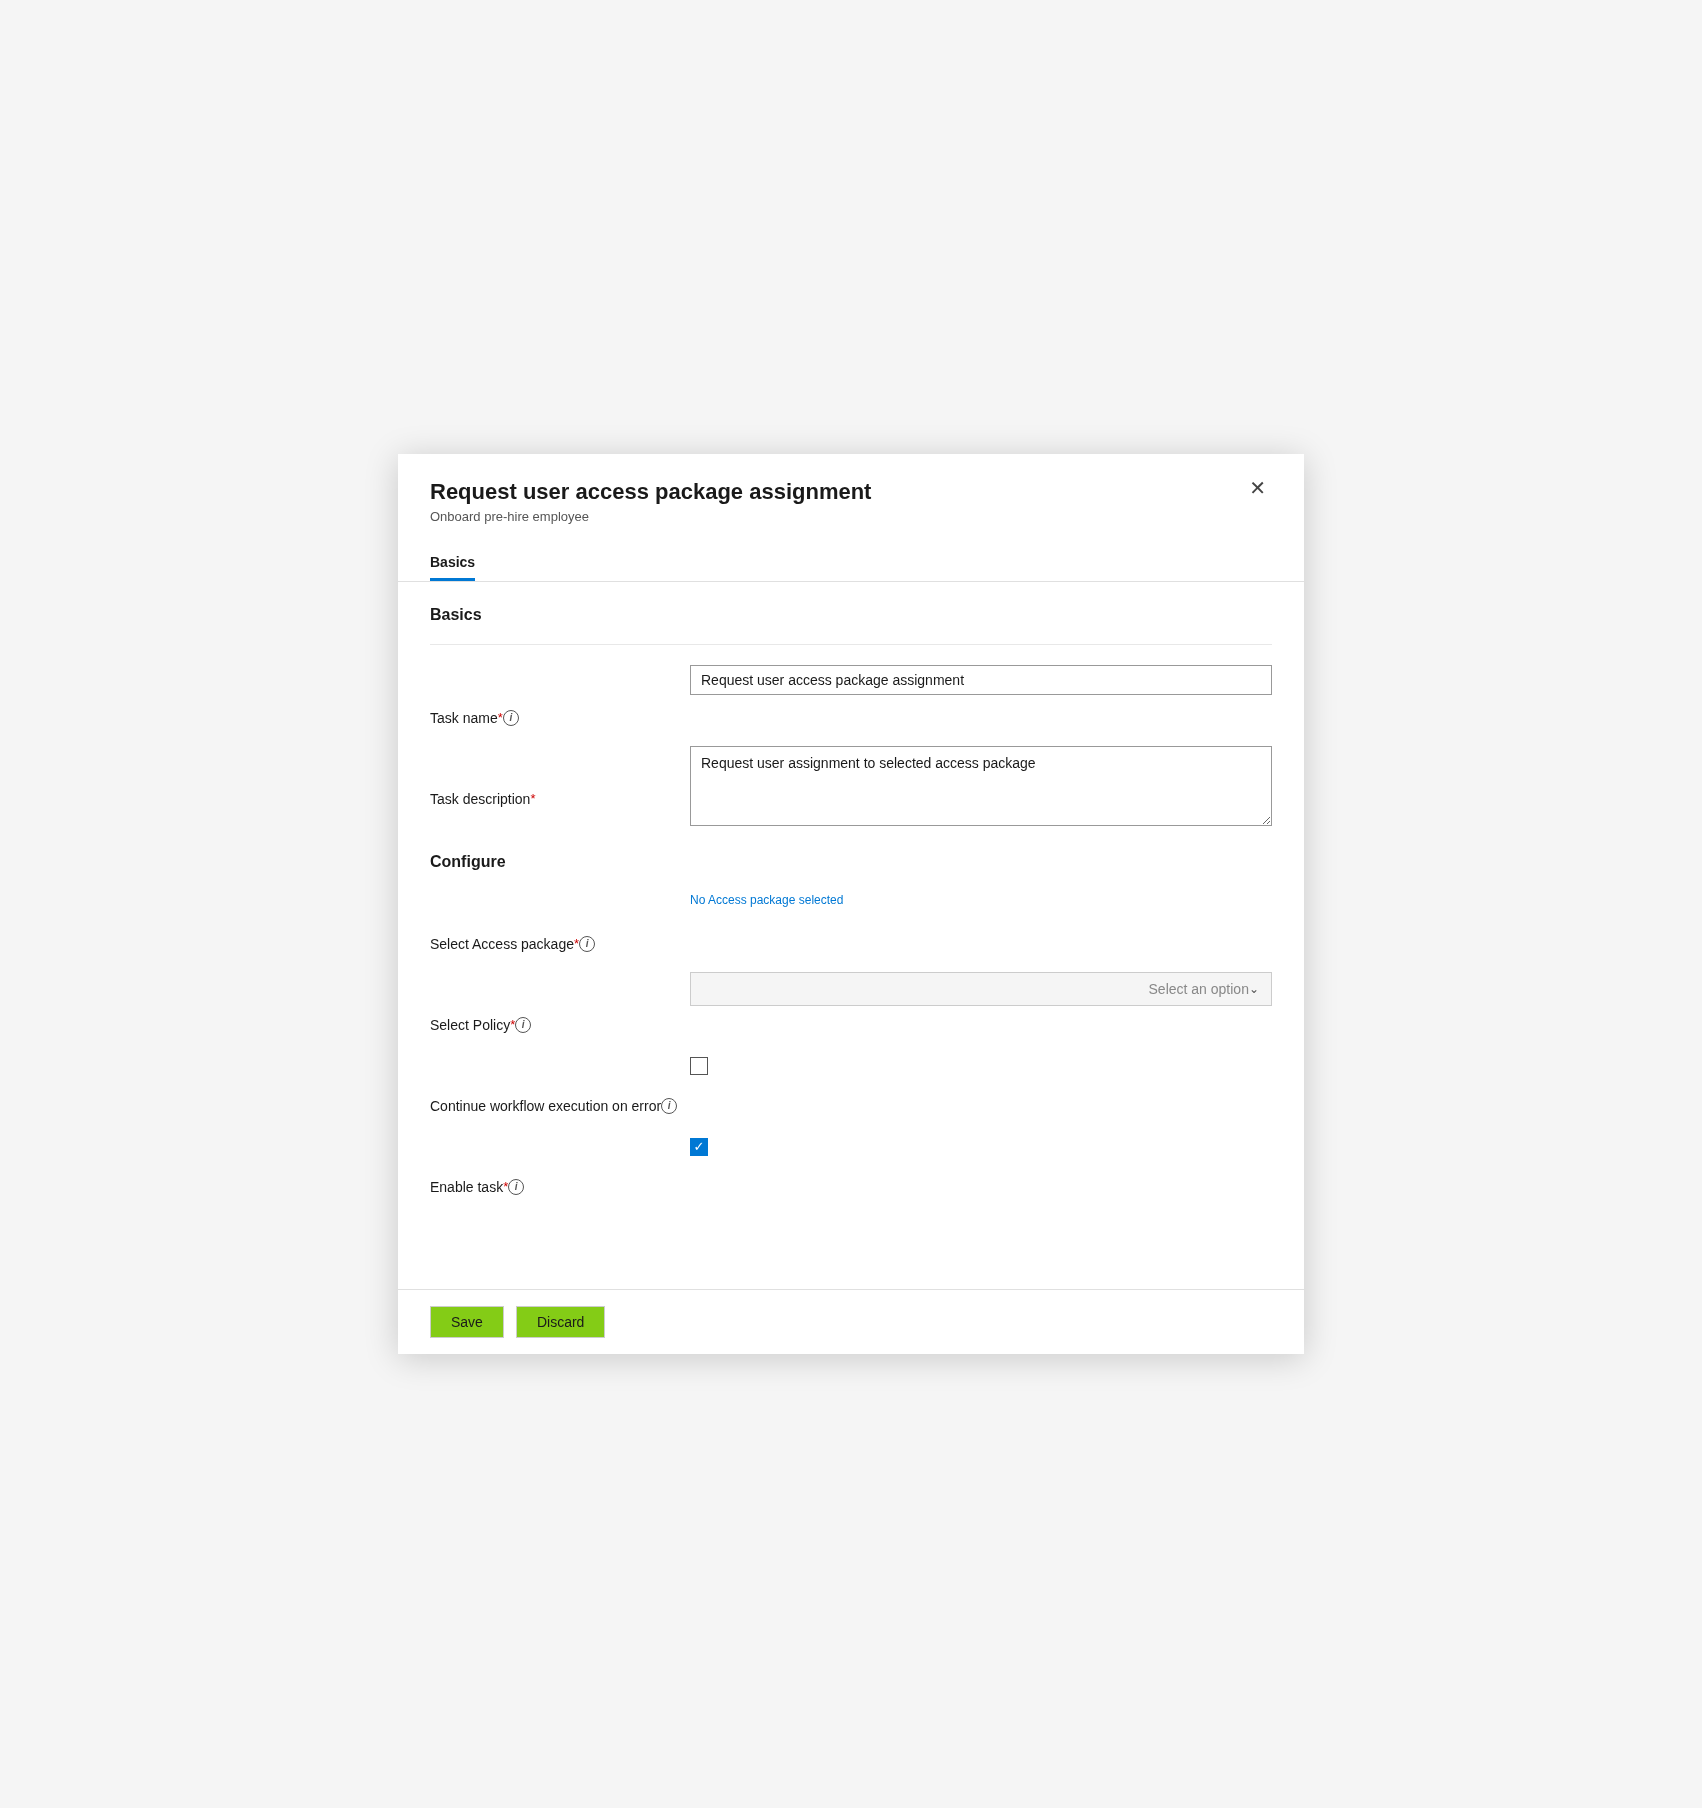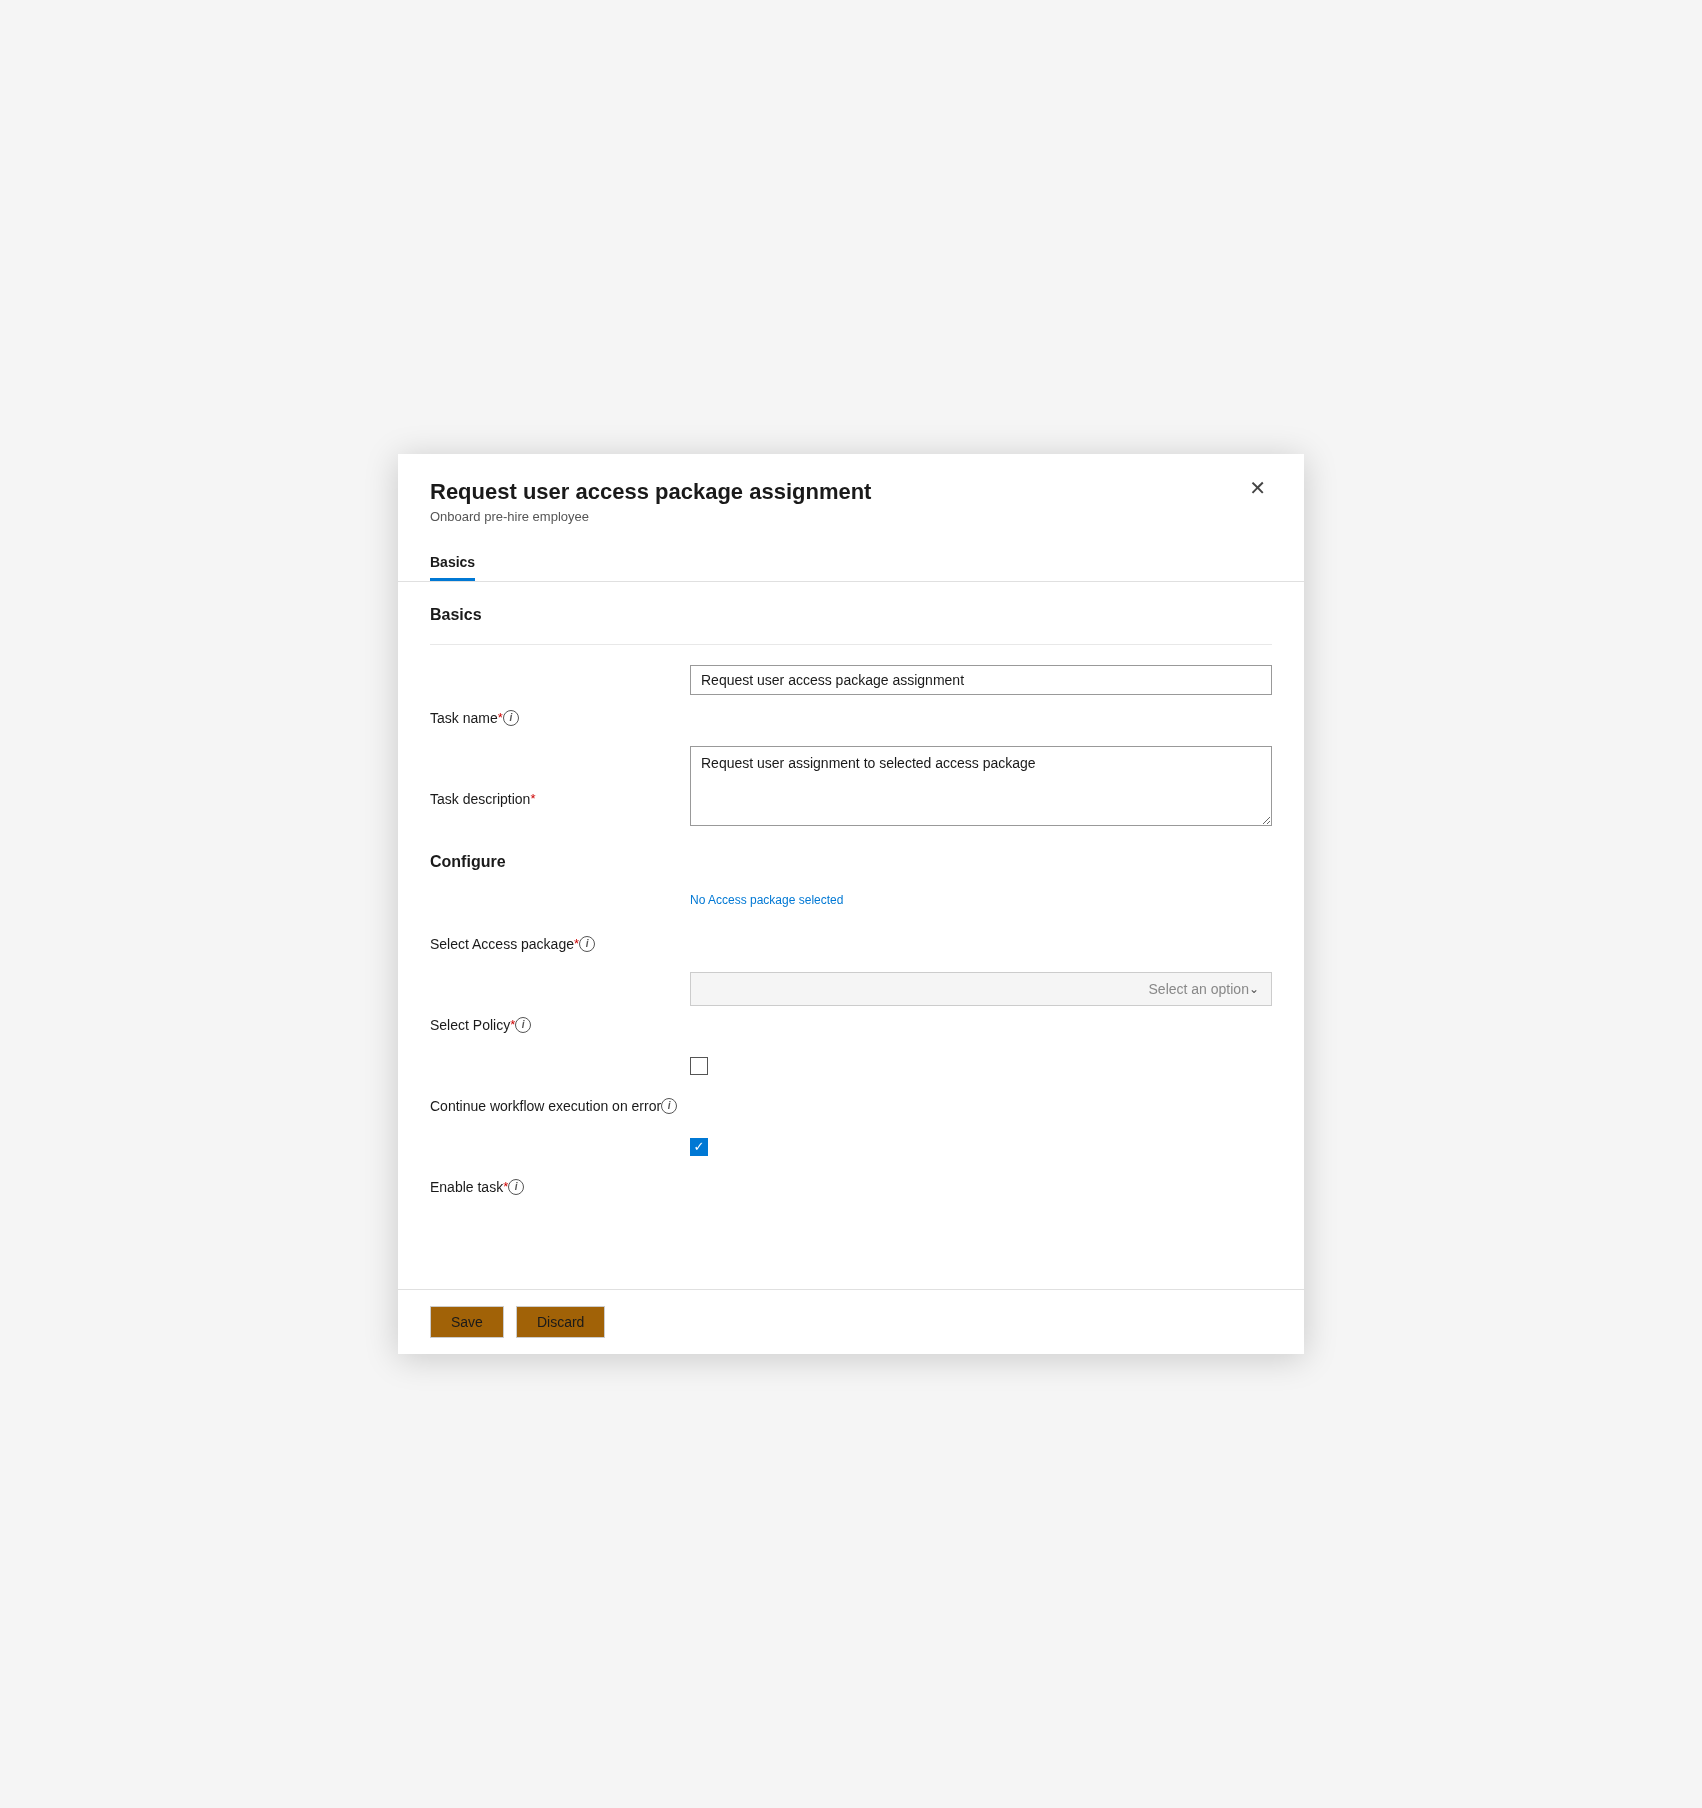--- a/index.html
+++ b/index.html
@@ -224,21 +224,21 @@
 
     .dialog-footer {
       border-top: 1px solid #e0e0e0;
       padding: 16px 32px;
       display: flex;
       gap: 12px;
     }
 
     .btn-secondary {
       padding: 7px 20px;
-      background: #a16207;
+      background: #84cc16;
       border: 1px solid #ccc;
       font-size: 14px;
       font-family: inherit;
       cursor: pointer;
       color: #1a1a1a;
     }
 
     .divider {
       border: none;
       border-bottom: 1px solid #e8e8e8;

